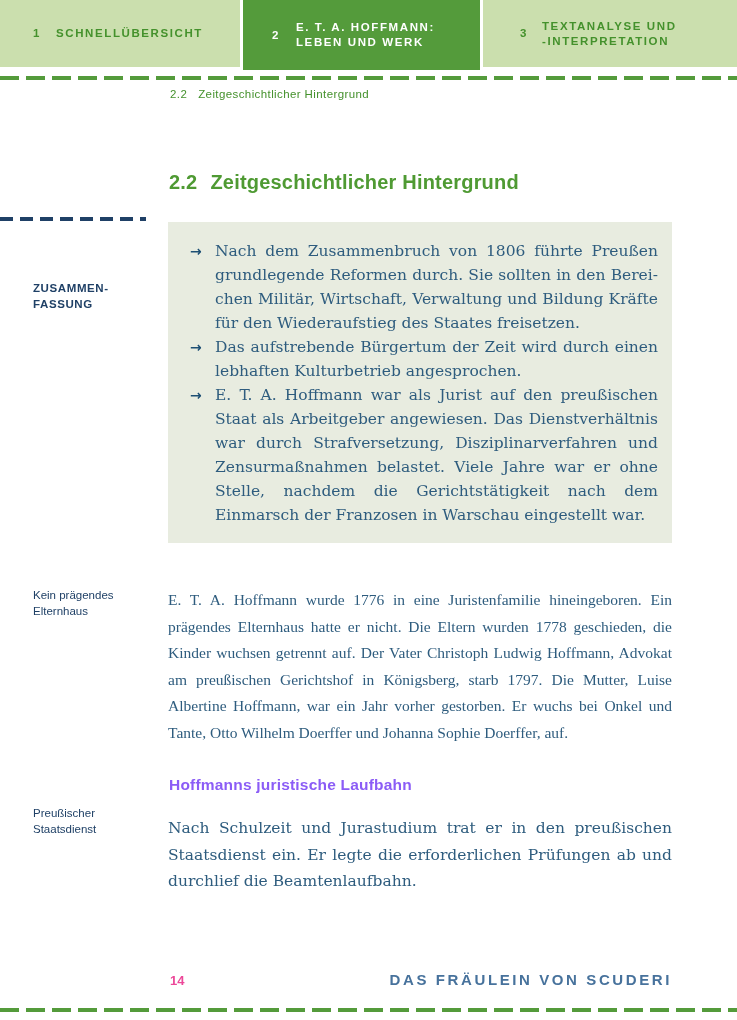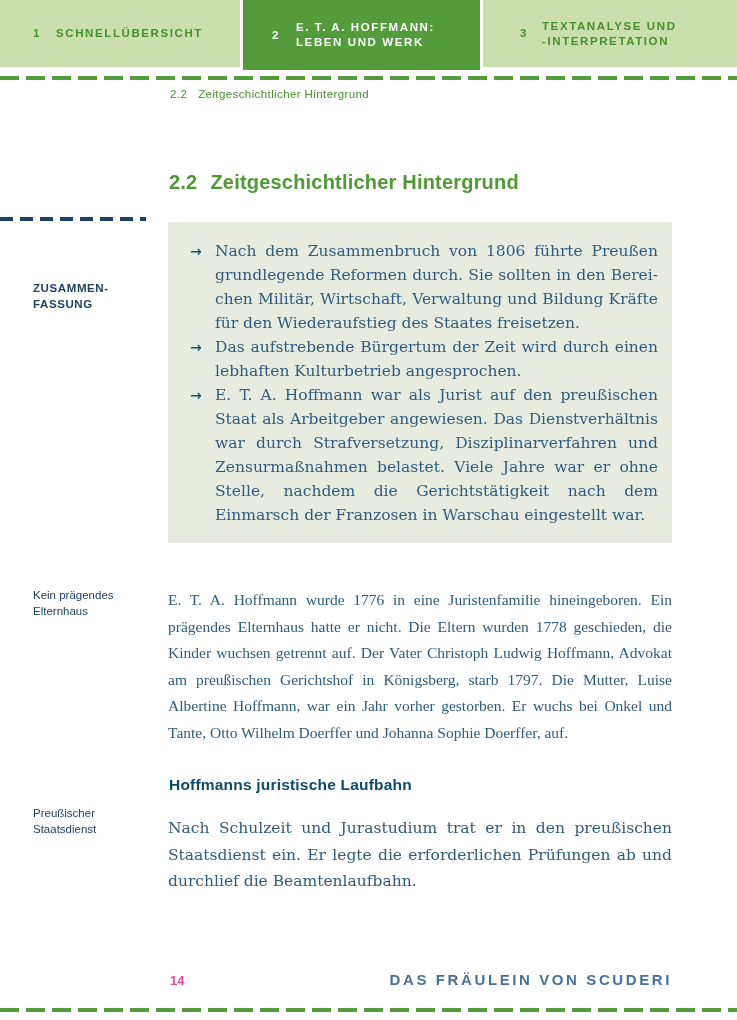--- a/index.html
+++ b/index.html
@@ -117,21 +117,21 @@
     position:absolute; left:168px; width:504px;
     font-family:"DejaVu Serif","Liberation Serif",serif;
     font-size:15.5px; line-height:26.6px;
     color:var(--body-blue);
     text-align:justify;
   }
   .para1{top:587px;font-family:Liberation Serif, serif;}
   .para2{top:800px;margin-top:15px;}
   .h2{
     position:absolute; top:776px; left:169px;
-    color:#0c4a6e; font-size:15.5px; font-weight:bold; letter-spacing:0.2px;
+    color:#8b5cf6; font-size:15.5px; font-weight:bold; letter-spacing:0.2px;
   }
 
   
   .footer{
     position:absolute; top:971px; left:170px; width:502px;
     display:flex; justify-content:space-between; align-items:baseline;
   }
   .page-num{color:#ec4899; font-size:13px; font-weight:bold;}
   .book-title{
     color:#47729c; font-size:15px; font-weight:bold; letter-spacing:2.6px;

